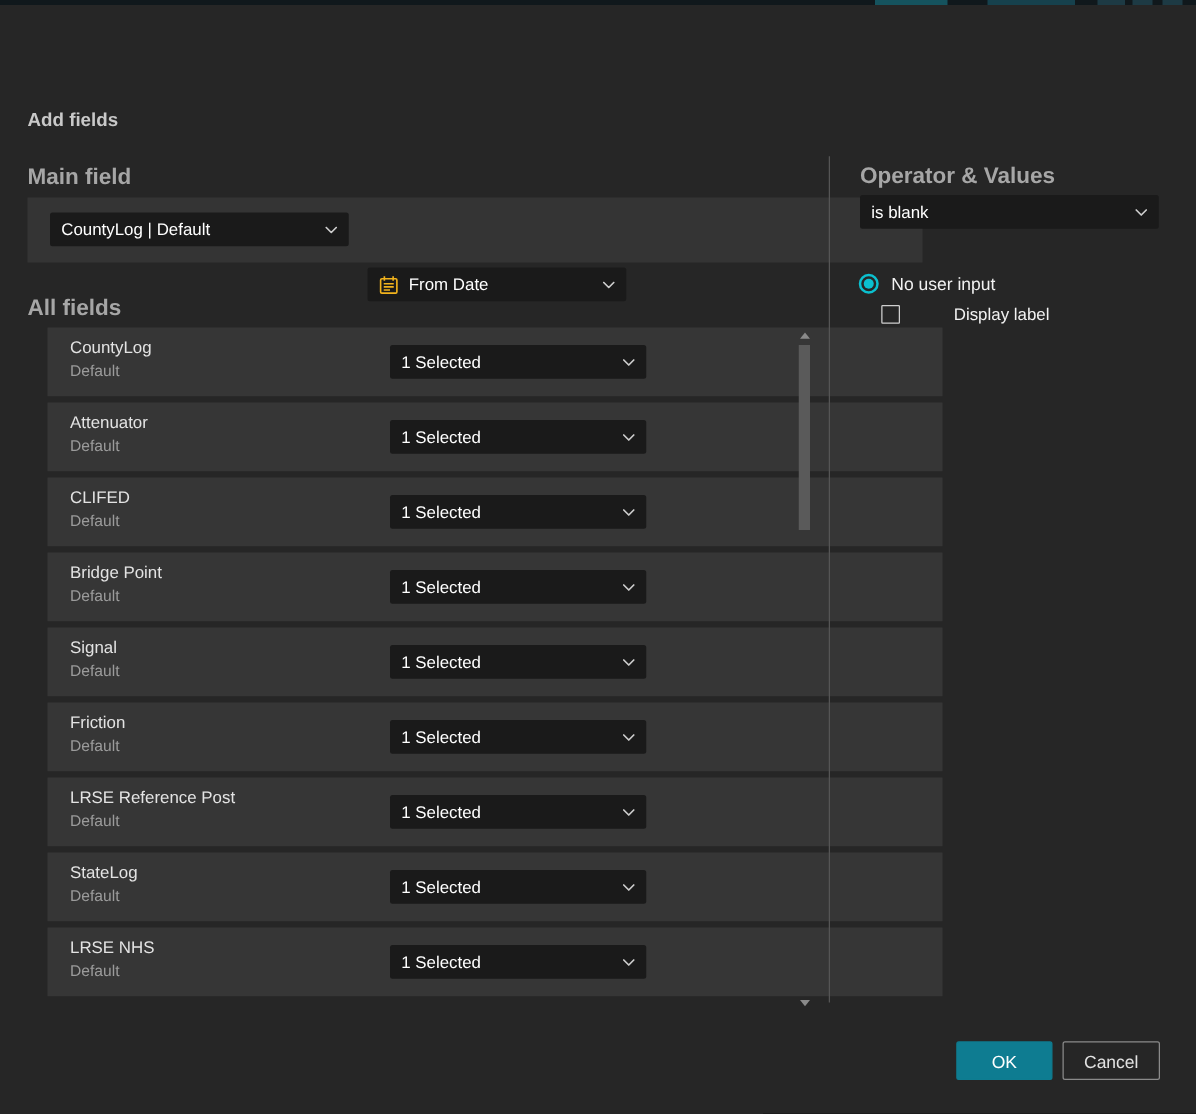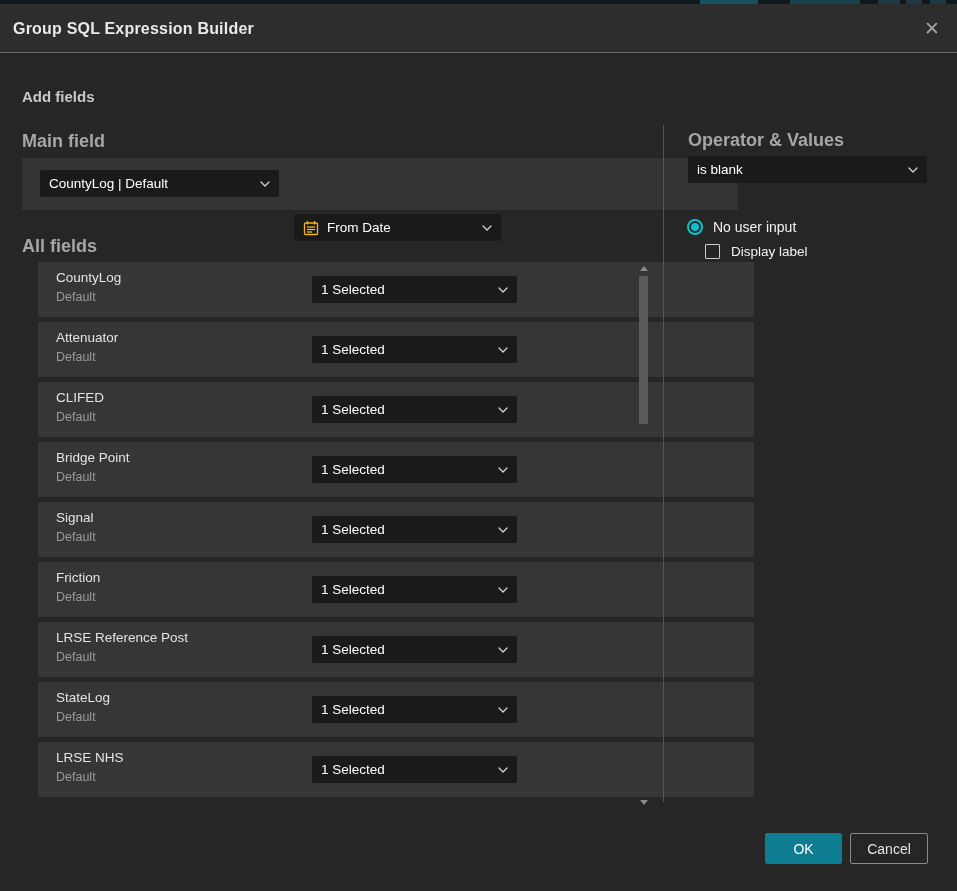--- a/index.html
+++ b/index.html
@@ -53,21 +53,21 @@
   
   .v-divider { position:absolute; left:663px; top:121px; width:1px; height:677px; background:#555555; }
   .op-heading { left:688px; top:126px; }
   .dd-operator { position:absolute; left:688px; top:152px; width:239px; }
 
   .radio-row { position:absolute; left:687px; top:215px; display:flex; align-items:center; cursor:pointer; }
   .radio-outer { width:16px; height:16px; border-radius:50%; border:2px solid #0bc0cf; display:flex; align-items:center; justify-content:center; }
   .radio-dot { width:8px; height:8px; border-radius:50%; background:#0bc0cf; }
   .radio-label { margin-left:10px; font-size:14px; color:#f2f2f2; }
 
-  .check-row { position:absolute; left:705px; top:240px; display:flex; align-items:center; cursor:pointer; }
+  .check-row { position:absolute; left:705px; top:240px; display:flex; align-items:center; cursor:pointer;gap:32px; }
   .checkbox { width:15px; height:15px; border:1px solid #cfcfcf; border-radius:1px; background:transparent; }
   .check-label { margin-left:11px; font-size:13.5px; color:#f2f2f2; }
 
   
   .footer { position:absolute; right:29px; bottom:27px; display:flex; gap:8px;padding-left:45px; }
   .btn { height:31px; font-size:14px; display:flex; align-items:center; justify-content:center; border-radius:2px; cursor:pointer; font-family:"Liberation Sans", sans-serif; }
   .btn-ok { width:77px; background:#0e7c91; color:#ffffff; border:1px solid #0e7c91; }
   .btn-cancel { width:78px; background:transparent; color:#e2e2e2; border:1px solid #8a8a8a; }
 </style>
 </head>
@@ -78,24 +78,20 @@
   <div class="bg-strip">
     <div class="frag" style="left:700px;width:58px;background:#15535e;"></div>
     <div class="frag" style="left:790px;width:70px;background:#16414d;"></div>
     <div class="frag" style="left:878px;width:22px;background:#1d3a44;"></div>
     <div class="frag" style="left:906px;width:16px;background:#1d3a44;"></div>
     <div class="frag" style="left:930px;width:16px;background:#1d3a44;"></div>
   </div>
 
   <div class="dialog">
 
-    <div class="dlg-header">
-      <div class="dlg-title">Group SQL Expression Builder</div>
-      <div class="close-btn">✕</div>
-    </div>
 
     <div class="heading-lg" style="left:22px; top:84px;">Add fields</div>
 
     <div class="heading-sm" style="left:22px; top:127px;">Main field</div>
     <div class="main-panel">
       <div class="dropdown dd-source">
         <span>CountyLog | Default</span>
         <svg class="chev" width="10" height="6" viewBox="0 0 10 6">
             <path d="M1 1 L5 5 L9 1" stroke="#cccccc" stroke-width="1.4" fill="none" stroke-linecap="round" stroke-linejoin="round"></path>
           </svg>

